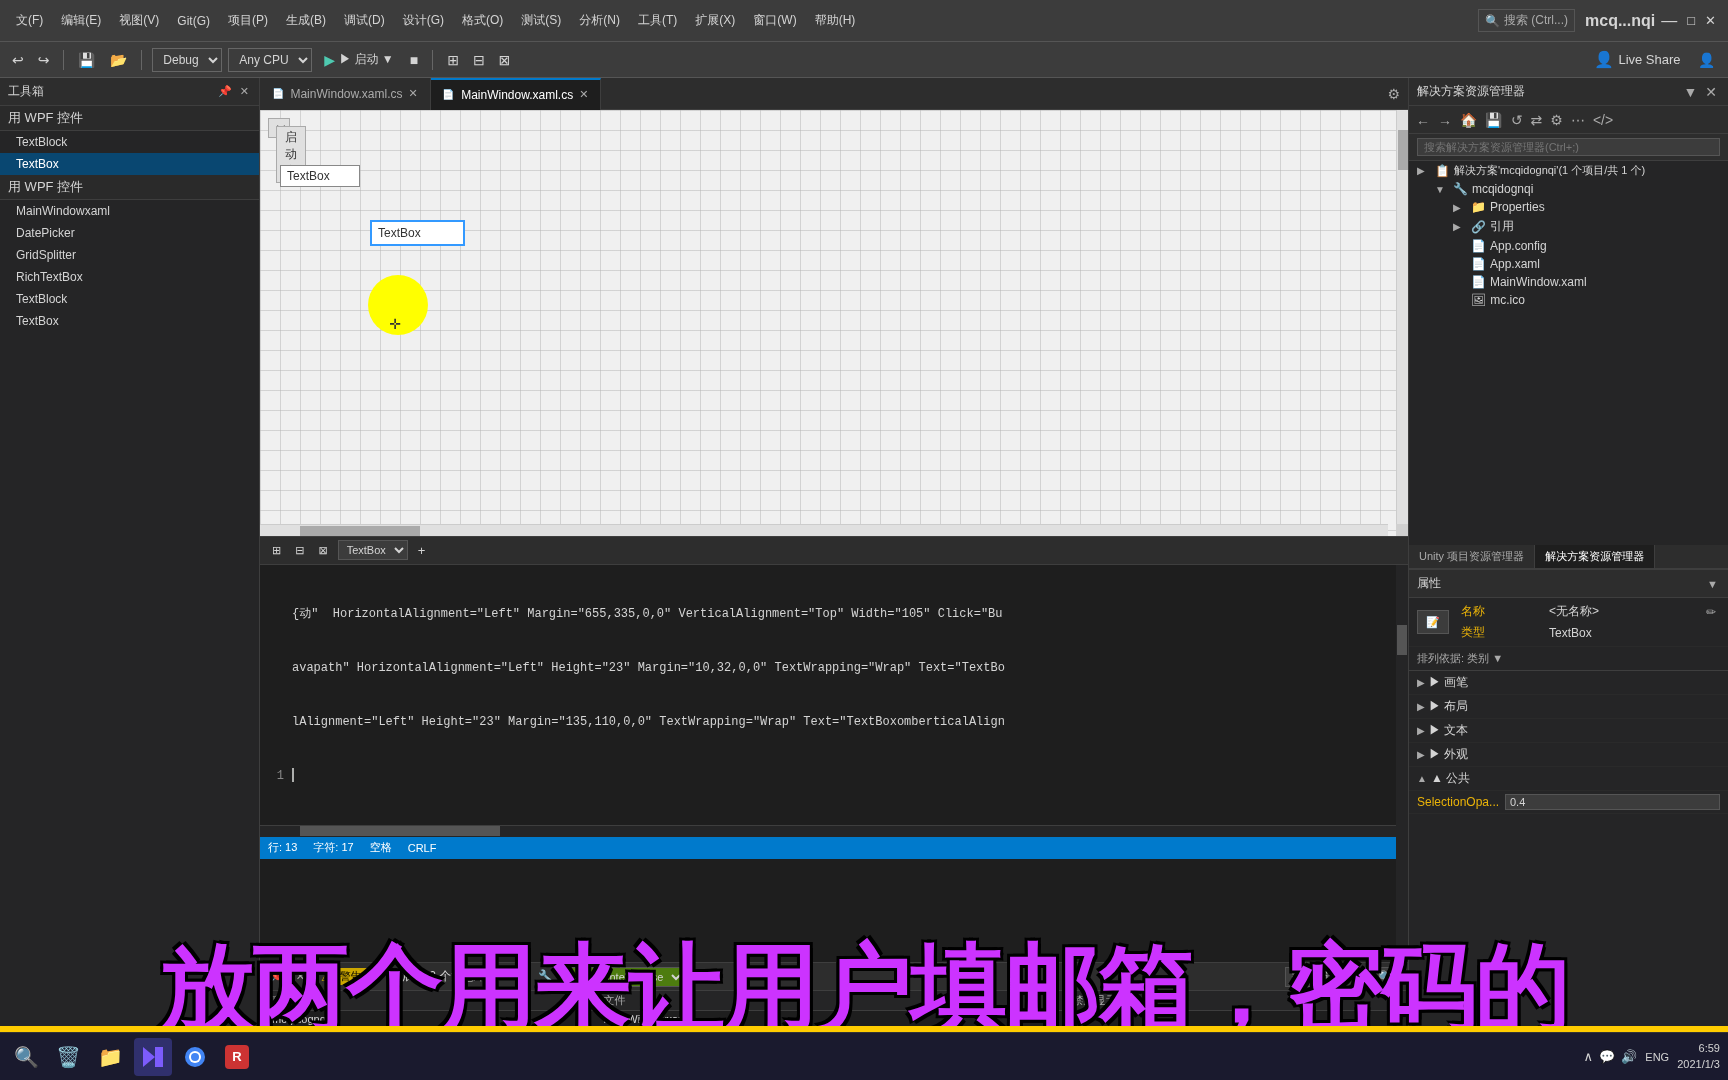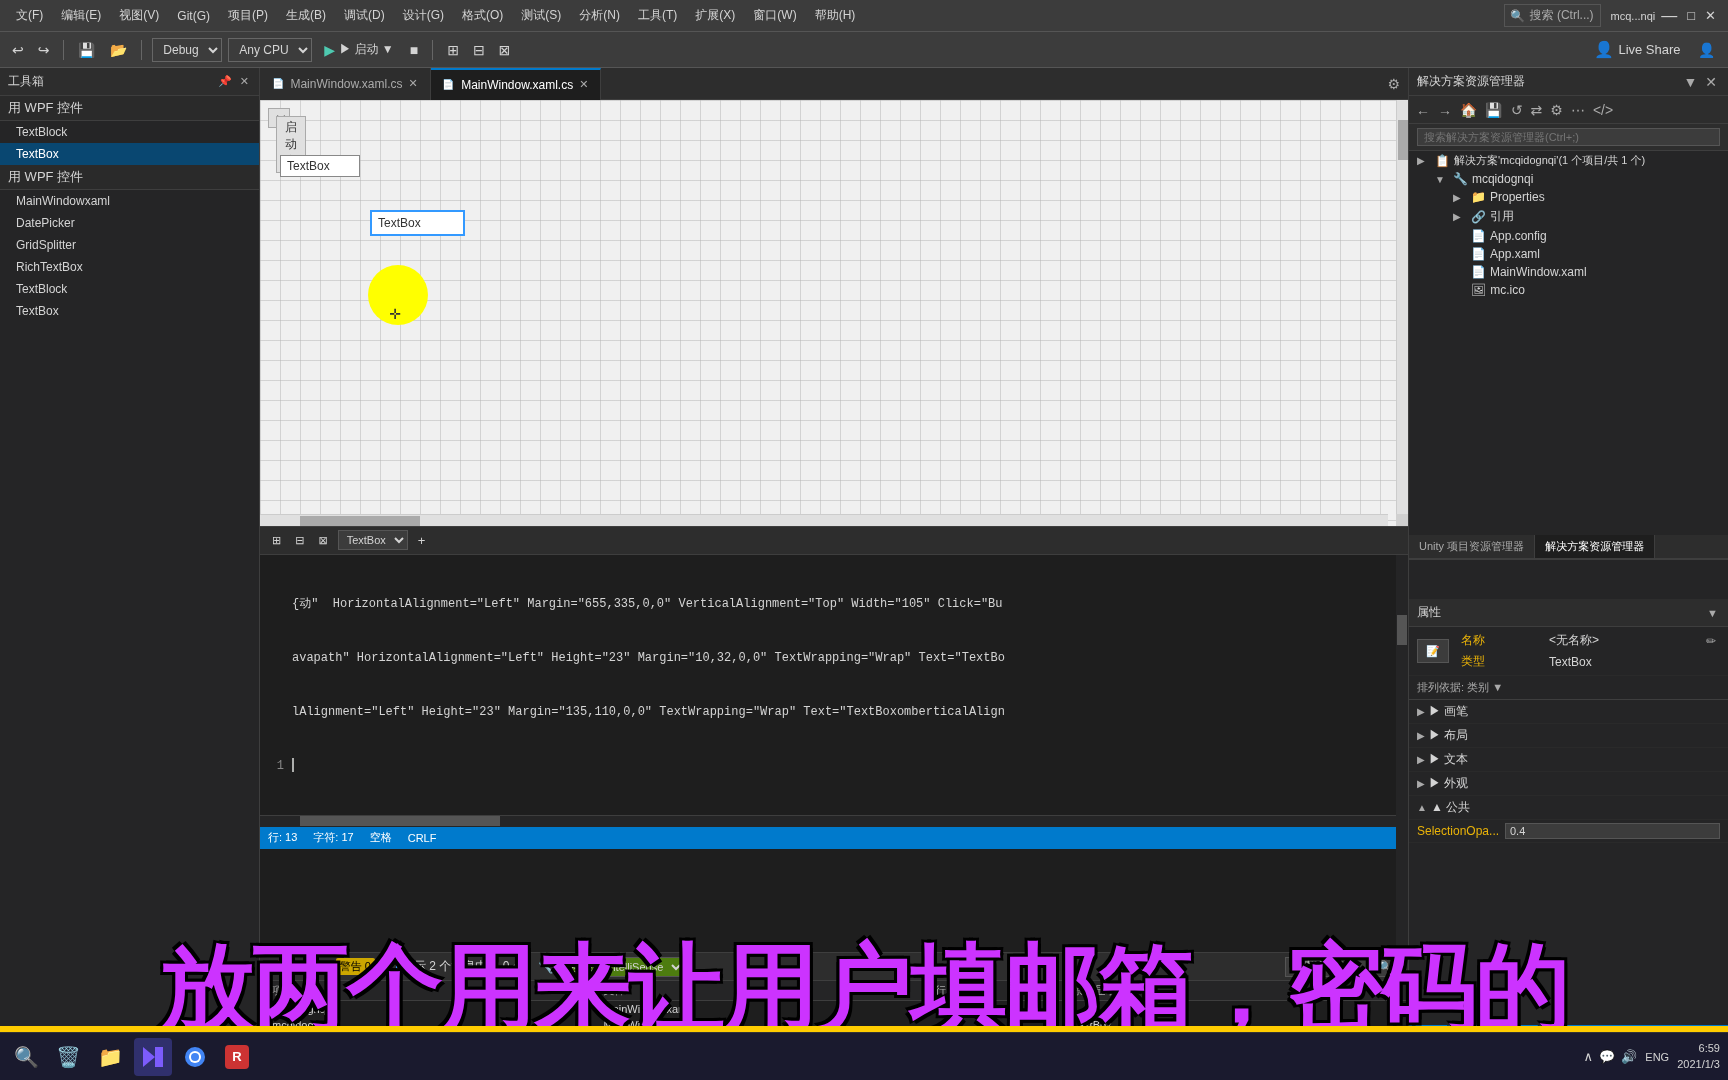--- a/index.html
+++ b/index.html
@@ -12,21 +12,21 @@
       font-size: 12px;
       color: #d4d4d4;
       position: relative;
     }
 
     
     .menu-bar {
       display: flex;
       align-items: center;
       background: #3c3c3c;
-      height: 32px;
+      height: 42px;
       padding: 0 8px;
       gap: 2px;
       border-bottom: 1px solid #555;
     }
     .menu-item {
       padding: 2px 8px;
       color: #d4d4d4;
       cursor: pointer;
       font-size: 12px;
       white-space: nowrap;
@@ -38,22 +38,23 @@
       background: #3c3c3c;
       border: 1px solid #555;
       padding: 2px 6px;
       gap: 4px;
       color: #aaa;
       font-size: 12px;
     }
     .menu-user {
       margin-left: 8px;
       color: #d4d4d4;
-      font-size: 11px;
+      font-size: 16px;
       white-space: nowrap;
+      font-weight: bold;
     }
 
     
     .toolbar {
       display: flex;
       align-items: center;
       background: #3c3c3c;
       height: 36px;
       padding: 0 8px;
       gap: 6px;
@@ -463,21 +464,20 @@
 
     
     .props-header {
       display: flex;
       align-items: center;
       justify-content: space-between;
       background: #2d2d2d;
       padding: 4px 8px;
       border-bottom: 1px solid #3e3e3e;
       height: 28px;
-      margin-top: 39px;
     }
     .props-title { font-size: 12px; color: #d4d4d4; }
     .props-row {
       display: flex;
       align-items: center;
       padding: 3px 8px;
       border-bottom: 1px solid #2a2a2a;
       gap: 8px;
     }
     .props-label {

